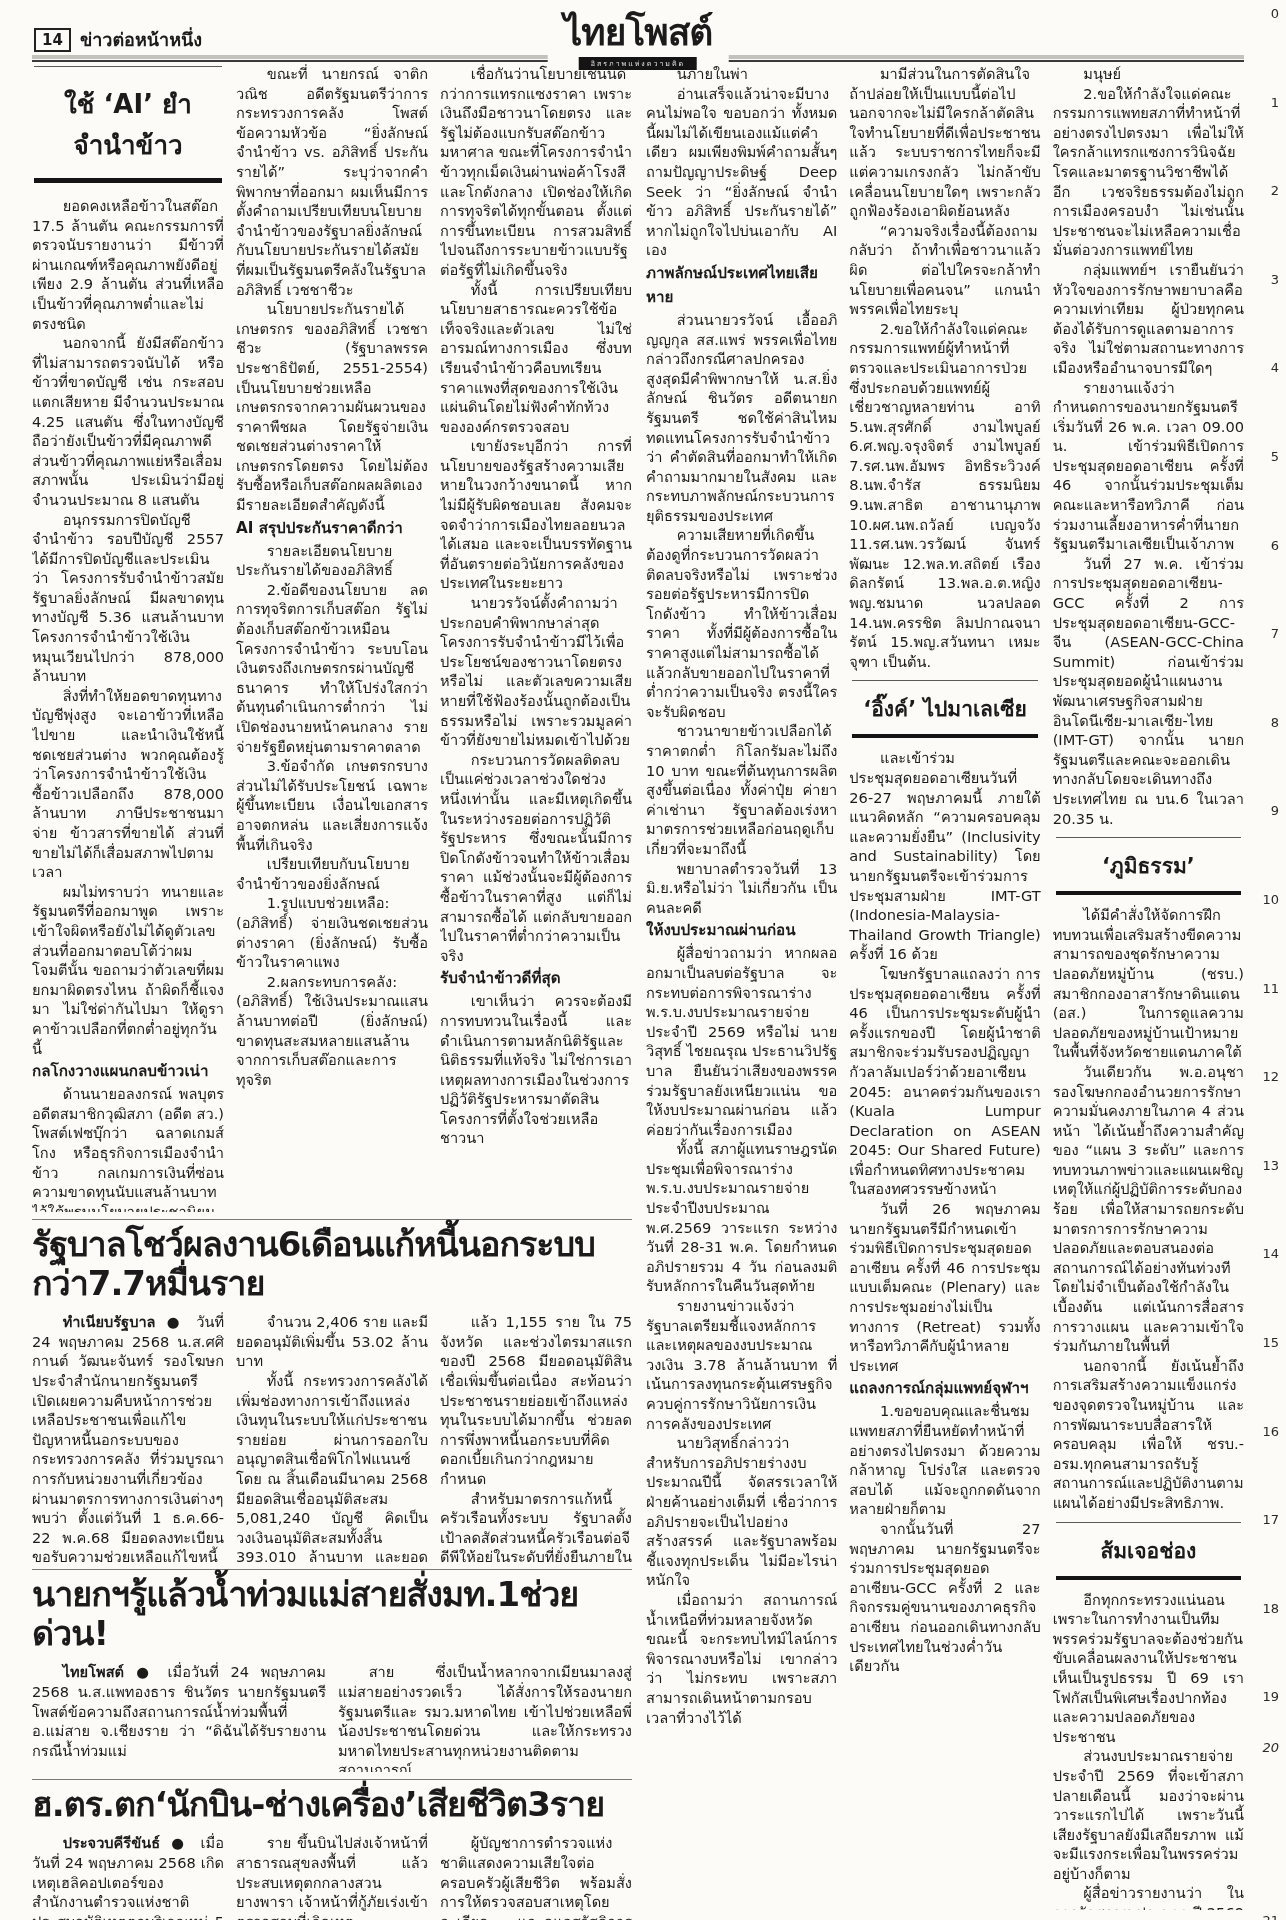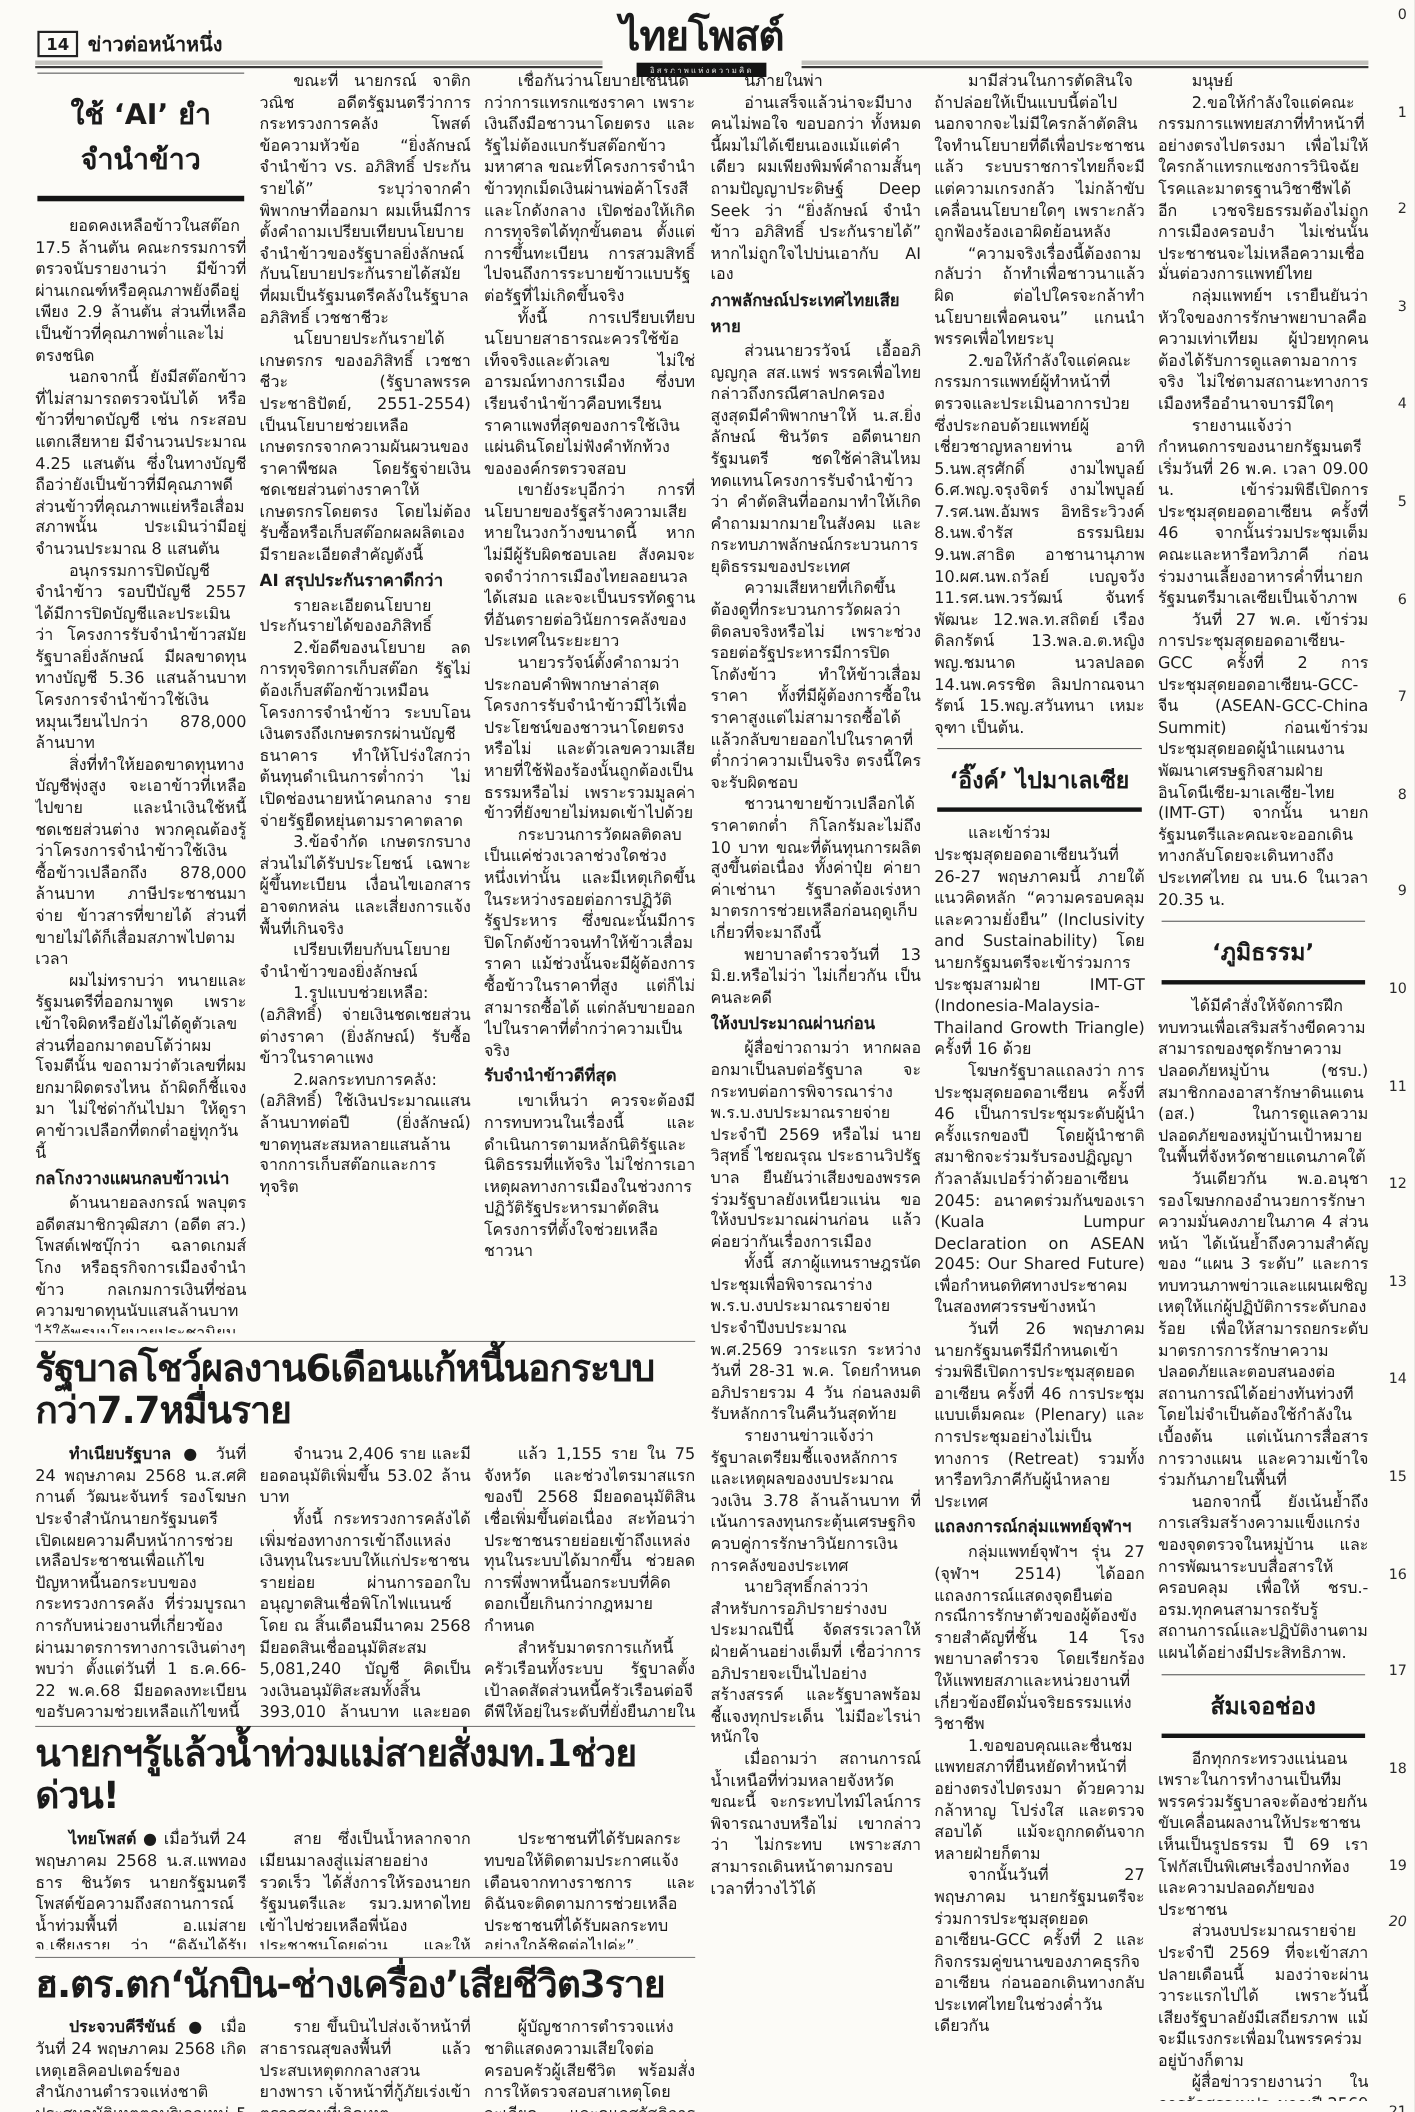--- a/index.html
+++ b/index.html
@@ -150,23 +150,20 @@
 
       <section class="bigstory h-flood">
         <h1>นายกฯรู้แล้วน้ำท่วมแม่สายสั่งมท.1ช่วยด่วน!</h1>
         <div class="story-body">
           <div class="col">
               <p class="bp"><b>ไทยโพสต์ </b>● เมื่อวันที่ 24 พฤษภาคม 2568 น.ส.แพทองธาร ชินวัตร นายกรัฐมนตรี โพสต์ข้อความถึงสถานการณ์น้ำท่วมพื้นที่ อ.แม่สาย จ.เชียงราย ว่า “ดิฉันได้รับรายงานกรณีน้ำท่วมแม่</p>
             </div>
           <div class="col">
               <p class="bp">สาย ซึ่งเป็นน้ำหลากจากเมียนมาลงสู่แม่สายอย่างรวดเร็ว ได้สั่งการให้รองนายกรัฐมนตรีและ รมว.มหาดไทย เข้าไปช่วยเหลือพี่น้องประชาชนโดยด่วน และให้กระทรวงมหาดไทยประสานทุกหน่วยงานติดตามสถานการณ์</p>
             </div>
-          <div class="col">
-              <p class="bp">ประชาชนที่ได้รับผลกระทบขอให้ติดตามประกาศแจ้งเตือนจากทางราชการ และดิฉันจะติดตามการช่วยเหลือประชาชนที่ได้รับผลกระทบอย่างใกล้ชิดต่อไปค่ะ”.</p>
-            </div>
         </div>
       </section>
 
       <hr class="divider">
 
       <section class="bigstory h-heli">
         <h1>ฮ.ตร.ตก‘นักบิน-ช่างเครื่อง’เสียชีวิต3ราย</h1>
         <div class="story-body">
           <div class="col">
               <p class="bp"><b>ประจวบคีรีขันธ์ </b>● เมื่อวันที่ 24 พฤษภาคม 2568 เกิดเหตุเฮลิคอปเตอร์ของสำนักงานตำรวจแห่งชาติประสบอุบัติเหตุตกบริเวณหมู่ 5 ต.อ่าวน้อย อ.เมือง จ.ประจวบคีรีขันธ์ เบื้องต้นมีผู้เสียชีวิต 3 ราย สำหรับ ฮ.ดังกล่าวเป็นรุ่นเบลล์ 212 ขึ้นบินจากกองบินตำรวจ</p>
@@ -200,21 +197,20 @@
         </div>
       <div class="tallcol">
           <p class="bp">มามีส่วนในการตัดสินใจ ถ้าปล่อยให้เป็นแบบนี้ต่อไป นอกจากจะไม่มีใครกล้าตัดสินใจทำนโยบายที่ดีเพื่อประชาชนแล้ว ระบบราชการไทยก็จะมีแต่ความเกรงกลัว ไม่กล้าขับเคลื่อนนโยบายใดๆ เพราะกลัวถูกฟ้องร้องเอาผิดย้อนหลัง</p>
           <p class="bp">“ความจริงเรื่องนี้ต้องถามกลับว่า ถ้าทำเพื่อชาวนาแล้วผิด ต่อไปใครจะกล้าทำนโยบายเพื่อคนจน” แกนนำพรรคเพื่อไทยระบุ</p>
           <p class="bp">2.ขอให้กำลังใจแด่คณะกรรมการแพทย์ผู้ทำหน้าที่ตรวจและประเมินอาการป่วย ซึ่งประกอบด้วยแพทย์ผู้เชี่ยวชาญหลายท่าน อาทิ 5.นพ.สุรศักดิ์ งามไพบูลย์ 6.ศ.พญ.จรุงจิตร์ งามไพบูลย์ 7.รศ.นพ.อัมพร อิทธิระวิวงค์ 8.นพ.จำรัส ธรรมนิยม 9.นพ.สาธิต อาชานานุภาพ 10.ผศ.นพ.ถวัลย์ เบญจวัง 11.รศ.นพ.วรวัฒน์ จันทร์พัฒนะ 12.พล.ท.สถิตย์ เรืองดิลกรัตน์ 13.พล.อ.ต.หญิง พญ.ชมนาด นวลปลอด 14.นพ.ครรชิต ลิมปกาณจนารัตน์ 15.พญ.สวันทนา เหมะจุฑา เป็นต้น.</p>
           <div class="sub-boxed">‘อิ๊งค์’ ไปมาเลเซีย</div>
           <p class="bp">และเข้าร่วมประชุมสุดยอดอาเซียนวันที่ 26-27 พฤษภาคมนี้ ภายใต้แนวคิดหลัก “ความครอบคลุมและความยั่งยืน” (Inclusivity and Sustainability) โดยนายกรัฐมนตรีจะเข้าร่วมการประชุมสามฝ่าย IMT-GT (Indonesia-Malaysia-Thailand Growth Triangle) ครั้งที่ 16 ด้วย</p>
           <p class="bp">โฆษกรัฐบาลแถลงว่า การประชุมสุดยอดอาเซียน ครั้งที่ 46 เป็นการประชุมระดับผู้นำครั้งแรกของปี โดยผู้นำชาติสมาชิกจะร่วมรับรองปฏิญญากัวลาลัมเปอร์ว่าด้วยอาเซียน 2045: อนาคตร่วมกันของเรา (Kuala Lumpur Declaration on ASEAN 2045: Our Shared Future) เพื่อกำหนดทิศทางประชาคมในสองทศวรรษข้างหน้า</p>
           <p class="bp">วันที่ 26 พฤษภาคม นายกรัฐมนตรีมีกำหนดเข้าร่วมพิธีเปิดการประชุมสุดยอดอาเซียน ครั้งที่ 46 การประชุมแบบเต็มคณะ (Plenary) และการประชุมอย่างไม่เป็นทางการ (Retreat) รวมทั้งหารือทวิภาคีกับผู้นำหลายประเทศ</p>
           <h4 class="sub-inline">แถลงการณ์กลุ่มแพทย์จุฬาฯ</h4>
-          <p class="bp">กลุ่มแพทย์จุฬาฯ รุ่น 27 (จุฬาฯ 2514) ได้ออกแถลงการณ์แสดงจุดยืนต่อกรณีการรักษาตัวของผู้ต้องขังรายสำคัญที่ชั้น 14 โรงพยาบาลตำรวจ โดยเรียกร้องให้แพทยสภาและหน่วยงานที่เกี่ยวข้องยึดมั่นจริยธรรมแห่งวิชาชีพ</p>
           <p class="bp">1.ขอขอบคุณและชื่นชมแพทยสภาที่ยืนหยัดทำหน้าที่อย่างตรงไปตรงมา ด้วยความกล้าหาญ โปร่งใส และตรวจสอบได้ แม้จะถูกกดดันจากหลายฝ่ายก็ตาม</p>
           <p class="bp">จากนั้นวันที่ 27 พฤษภาคม นายกรัฐมนตรีจะร่วมการประชุมสุดยอดอาเซียน-GCC ครั้งที่ 2 และกิจกรรมคู่ขนานของภาคธุรกิจอาเซียน ก่อนออกเดินทางกลับประเทศไทยในช่วงค่ำวันเดียวกัน</p>
         </div>
       <div class="tallcol">
           <p class="bp">มนุษย์</p>
           <p class="bp">2.ขอให้กำลังใจแด่คณะกรรมการแพทยสภาที่ทำหน้าที่อย่างตรงไปตรงมา เพื่อไม่ให้ใครกล้าแทรกแซงการวินิจฉัยโรคและมาตรฐานวิชาชีพได้อีก เวชจริยธรรมต้องไม่ถูกการเมืองครอบงำ ไม่เช่นนั้นประชาชนจะไม่เหลือความเชื่อมั่นต่อวงการแพทย์ไทย</p>
           <p class="bp">กลุ่มแพทย์ฯ เรายืนยันว่าหัวใจของการรักษาพยาบาลคือความเท่าเทียม ผู้ป่วยทุกคนต้องได้รับการดูแลตามอาการจริง ไม่ใช่ตามสถานะทางการเมืองหรืออำนาจบารมีใดๆ</p>
           <p class="bp">รายงานแจ้งว่า กำหนดการของนายกรัฐมนตรีเริ่มวันที่ 26 พ.ค. เวลา 09.00 น. เข้าร่วมพิธีเปิดการประชุมสุดยอดอาเซียน ครั้งที่ 46 จากนั้นร่วมประชุมเต็มคณะและหารือทวิภาคี ก่อนร่วมงานเลี้ยงอาหารค่ำที่นายกรัฐมนตรีมาเลเซียเป็นเจ้าภาพ</p>
           <p class="bp">วันที่ 27 พ.ค. เข้าร่วมการประชุมสุดยอดอาเซียน-GCC ครั้งที่ 2 การประชุมสุดยอดอาเซียน-GCC-จีน (ASEAN-GCC-China Summit) ก่อนเข้าร่วมประชุมสุดยอดผู้นำแผนงานพัฒนาเศรษฐกิจสามฝ่าย อินโดนีเซีย-มาเลเซีย-ไทย (IMT-GT) จากนั้น นายกรัฐมนตรีและคณะจะออกเดินทางกลับโดยจะเดินทางถึงประเทศไทย ณ บน.6 ในเวลา 20.35 น.</p>
           <div class="sub-boxed">‘ภูมิธรรม’</div>

